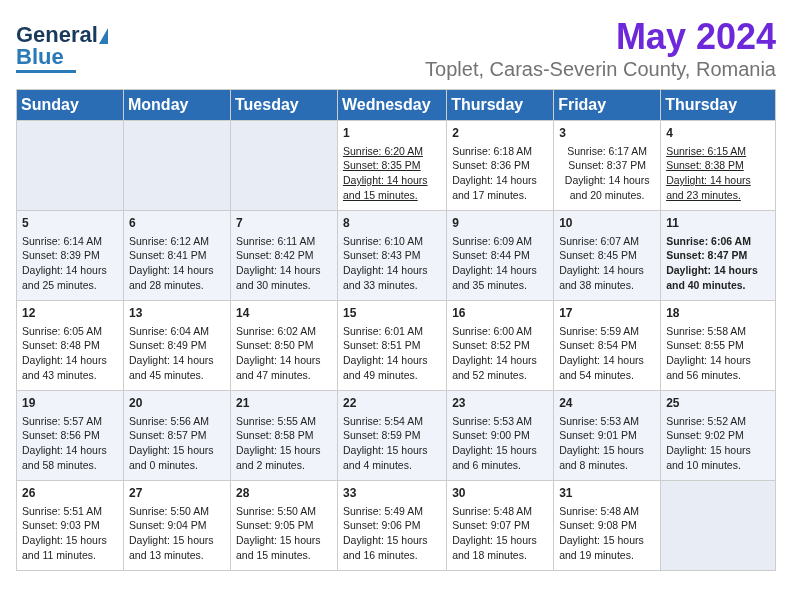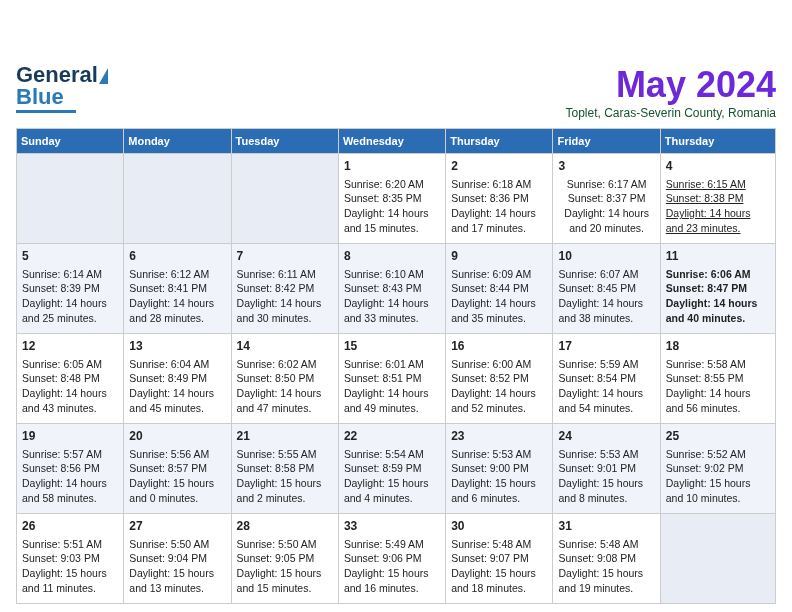--- a/index.html
+++ b/index.html
@@ -6,23 +6,22 @@
     body {
       font-family: Arial, sans-serif;
       background: #fff;
       width: 792px;
       min-height: 612px;
       padding: 16px;
     }
     .header {
       display: flex;
       justify-content: space-between;
-      align-items: flex-start;
+      align-items: center;
       margin-bottom: 8px;
-      margin-top: 48px;
     }
     .logo {
       display: flex;
       flex-direction: column;
       align-items: flex-start;
     }
     .logo-text {
       font-size: 22px;
       font-weight: bold;
       color: #1a3a5c;
@@ -36,37 +35,37 @@
     }
     .title-block {
       text-align: right;
     }
     .main-title {
       font-size: 36px;
       font-weight: bold;
       color: #6d28d9;
     }
     .subtitle {
-      font-size: 12px;
-      color: #14532d;
+      font-size: 20px;
+      color: #737373;
     }
     table {
       width: 100%;
       border-collapse: collapse;
       font-size: 11px;
     }
     thead tr {
       background: #2a6db5;
       color: #fff;
     }
     thead th {
       padding: 6px 4px;
       text-align: left;
       font-weight: bold;
-      font-size: 11px;
+      font-size: 16px;
       border: 1px solid #ccc;
     }
     tbody tr {
       vertical-align: top;
     }
     tbody td {
       border: 1px solid #ccc;
       padding: 4px 5px;
       vertical-align: top;
       min-height: 80px;
@@ -127,21 +126,21 @@
         <th>Thursday</th>
       </tr>
   </thead>
   <tbody id="calendar-body">
   <tr>
         <td class="empty-cell"></td>
         <td class="empty-cell"></td>
         <td class="empty-cell"></td>
         <td>
           <span class="day-num">1</span>
-          <div class="day-info" style="white-space: pre-line;">Sunrise: 6:20 AM
+          <div class="day-info" style="white-space: pre-line; text-decoration: underline;">Sunrise: 6:20 AM
 Sunset: 8:35 PM
 Daylight: 14 hours
 and 15 minutes.</div>
         </td>
         <td>
           <span class="day-num">2</span>
           <div class="day-info" style="white-space: pre-line;">Sunrise: 6:18 AM
 Sunset: 8:36 PM
 Daylight: 14 hours
 and 17 minutes.</div>

